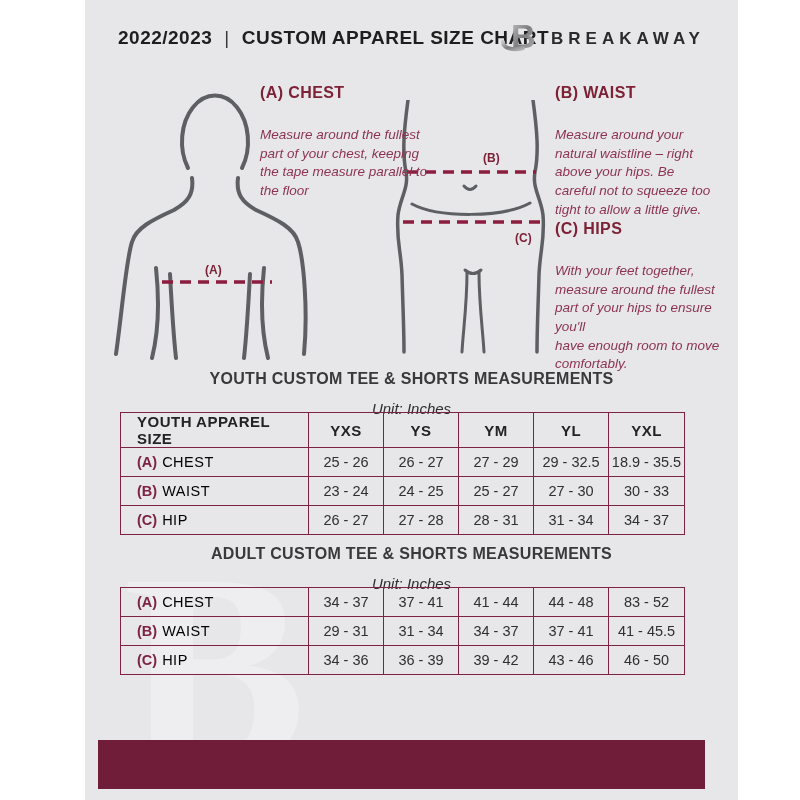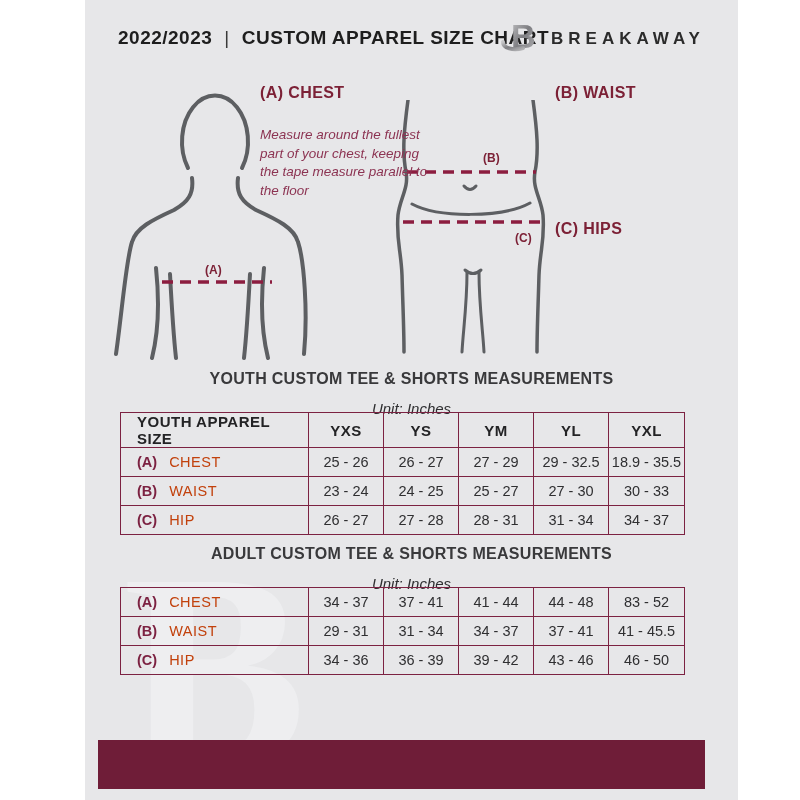--- a/index.html
+++ b/index.html
@@ -34,21 +34,21 @@
   .size-table{position:absolute;left:35px;border-collapse:collapse;table-layout:fixed;width:564px;z-index:1;}
   .youth-table{top:412px;}
   .adult-table{top:587px;}
   .size-table td{border:1.6px solid #7c2242;height:29px;text-align:center;
     font-size:14.5px;color:#2f2f31;background:transparent;padding:0;}
   .size-table tr.hdr td{font-weight:700;font-size:15px;letter-spacing:.5px;color:#232325;}
   .size-table td.size-label-cell{text-align:left;padding-left:16px;font-weight:400;
     font-size:14.5px;letter-spacing:1.2px;color:#3a3a3c;}
   .size-table td.row-label{text-align:left;padding-left:16px;}
   .row-label .pfx{font-weight:700;color:#7c2242;}
-  .row-label .lbl{color:#c2410c;margin-left:12px;letter-spacing:.5px;}
+  .row-label .lbl{color:#000000;margin-left:5px;letter-spacing:.5px;}
   
   .footer-bar{position:absolute;left:13px;top:740px;width:607px;height:49px;background:#6f1d38;z-index:2;}
   .watermark{
     position:absolute;left:38px;top:532px;z-index:0;
     font-family:"Liberation Serif",serif;font-weight:700;font-size:275px;line-height:1;
     color:#f4f5f7;opacity:.55;user-select:none;
   }
   svg text{font-family:"Liberation Sans",sans-serif;}
 </style>
 </head>
@@ -110,23 +110,26 @@
     <line x1="10" y1="122" x2="152" y2="122" stroke="#8c1d3f" stroke-width="3.5" stroke-dasharray="11 7"></line>
     <text x="122" y="142" font-size="12" font-weight="700" fill="#7c2136">(C)</text>
   </svg>
 
   <div class="guide-block blockA">
     <div class="fig-heading">(A) CHEST</div>
     <div class="fig-desc">Measure around the fullest part of your chest, keeping the tape measure parallel to the floor</div>
   </div>
   <div class="guide-block blockB">
     <div class="fig-heading">(B) WAIST</div>
+    <div class="fig-desc">Measure around your natural waistline – right above your hips. Be careful not to squeeze too tight to allow a little give.</div>
   </div>
   <div class="guide-block blockC">
     <div class="fig-heading">(C) HIPS</div>
+    <div class="fig-desc">With your feet together, measure around the fullest part of your hips to ensure you'll
+have enough room to move comfortably.</div>
   </div>
 
   <div class="tbl-title-wrap youth-title">
     <div class="tbl-title">YOUTH CUSTOM TEE &amp; SHORTS MEASUREMENTS</div>
     <div class="tbl-unit">Unit: Inches</div>
   </div>
   <table class="size-table youth-table">
     <colgroup>
         <col style="width:188px">
         <col style="width:75px">

